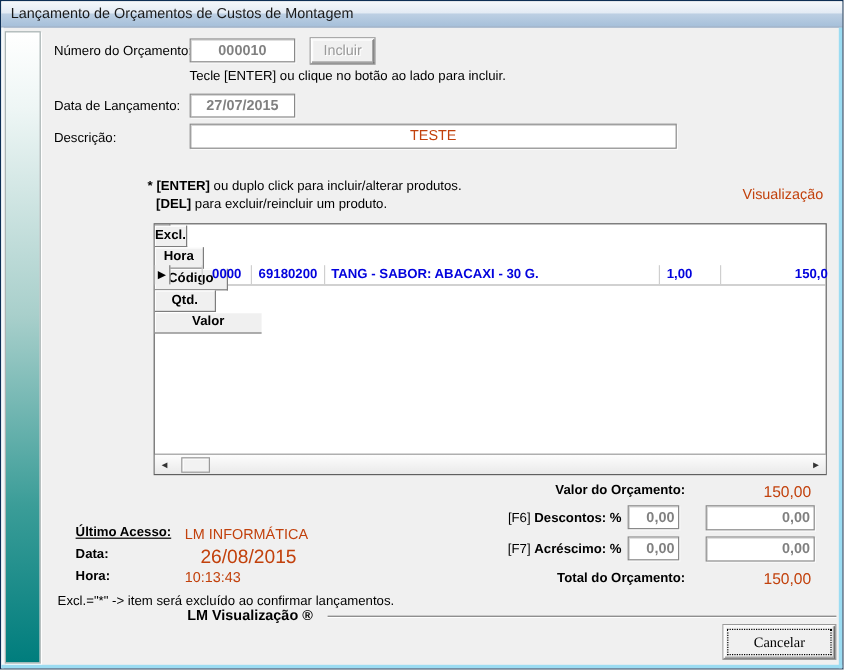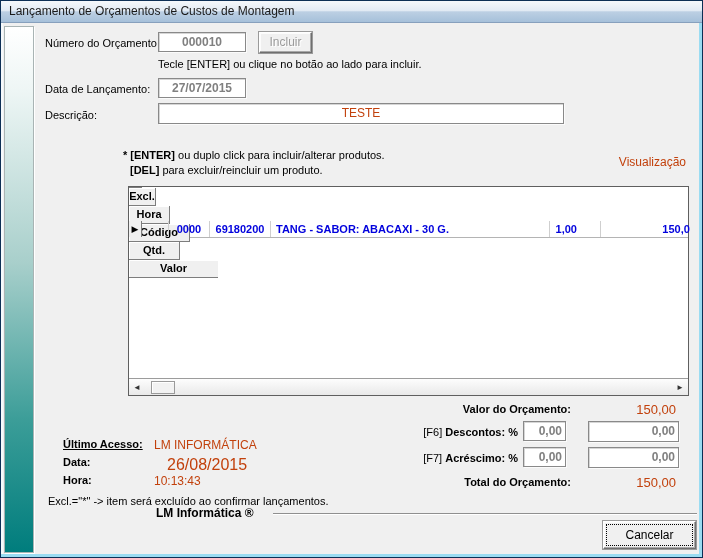--- a/index.html
+++ b/index.html
@@ -45,21 +45,21 @@
   }
   .field.num { text-align:right; }
 
   .btn {
     position:absolute; background:#f0f0f0; text-align:center;
     border:1px solid; border-color:#ffffff #6f6f6f #6f6f6f #ffffff;
     box-shadow:inset -1px -1px 0 #a8a8a8, inset 1px 1px 0 #fcfcfc, 0 0 0 1px #9a9a9a;
     font-size:12px;
   }
   .btn.disabled { color:#9a9a9a; text-shadow:1px 1px 0 #ffffff; line-height:19px; }
-  .btn.focused  { outline:1px dotted #000; outline-offset:-4px; line-height:26px; font-size:12px; }
+  .btn.focused  { outline:1px dotted #000; outline-offset:-4px; line-height:26px; font-size:12px;font-family:Liberation Serif, serif; }
 
   
   .grid {
     position:absolute; left:127px; top:185px; width:561px; height:210px;
     background:#fff; border:1px solid #5f5f5f;
   }
   .ghead { display:flex; height:34px;flex-direction:column; }
   .gh {
     background:#f0f0f0; font-weight:bold; text-align:center;
     border-right:1px solid #7d7d7d; border-bottom:1px solid #7d7d7d;
@@ -174,21 +174,21 @@
   <div class="lbl blue ralign" style="left:570px; top:474px; width:105px; font-size:13px;">150,00</div>
 
   <div class="lbl b" style="left:62px; top:437px;text-decoration:underline;">Último Acesso:</div>
   <div class="lbl blue" style="left:153px; top:437px; font-size:12px;">LM INFORMÁTICA</div>
   <div class="lbl b" style="left:62px; top:455px;">Data:</div>
   <div class="lbl blue" style="left:153px; top:455px; font-size:16px;margin-left:13px;">26/08/2015</div>
   <div class="lbl b" style="left:62px; top:473px;">Hora:</div>
   <div class="lbl blue" style="left:153px; top:473px; font-size:12px;">10:13:43</div>
 
   <div class="lbl" style="left:47px; top:494px;">Excl.="*"  -&gt; item será excluído ao confirmar lançamentos.</div>
-  <div class="lbl b" style="left:155px; top:505px; font-size:12px;">LM Informática ®</div>
+  <div class="lbl b" style="left:155px; top:505px; font-size:12px;">LM Visualização ®</div>
   <div class="brand-line" style="left:272px; top:512px; width:424px;"></div>
 
   <div class="btn focused" style="left:602px; top:520px; width:93px; height:28px;">Cancelar</div>
 
   <div class="edge-left"></div>
   <div class="edge-right"></div>
   <div class="edge-bottom"></div>
 </div>
 
 </body></html>

